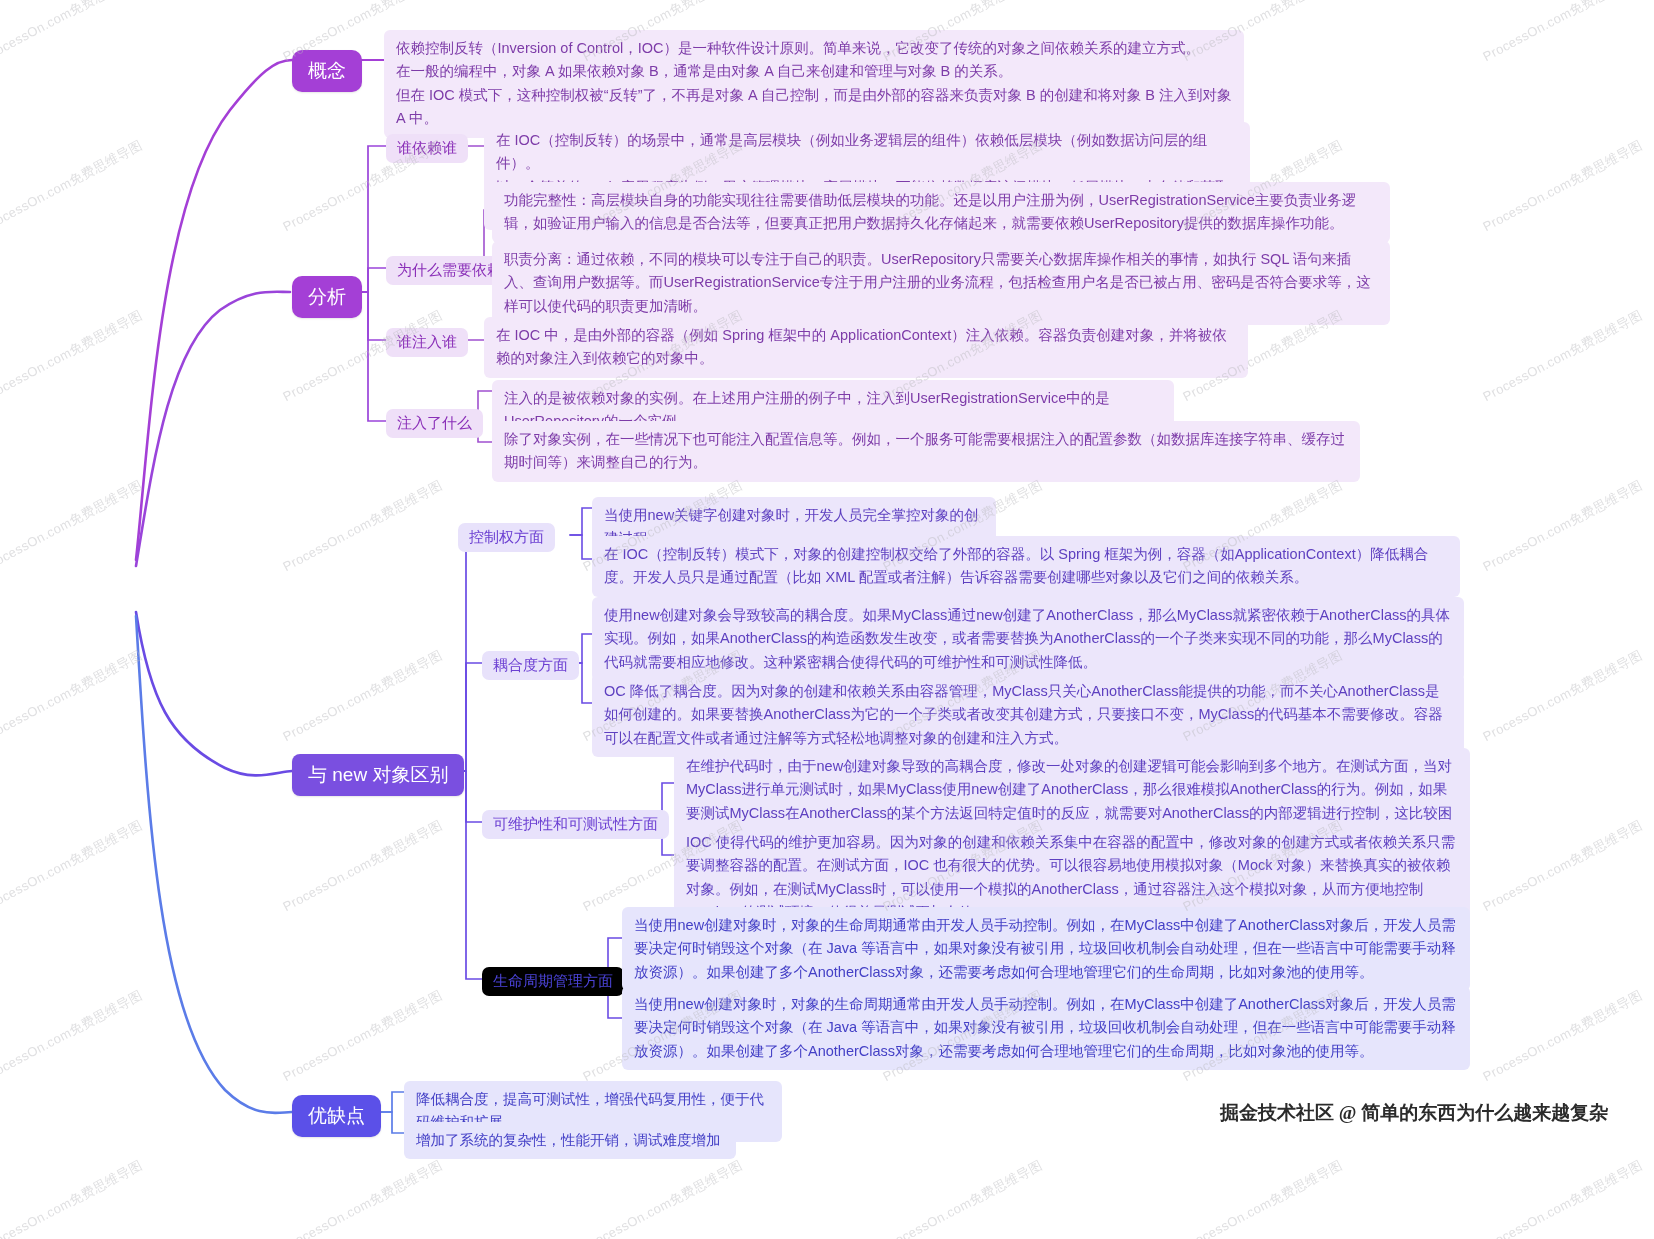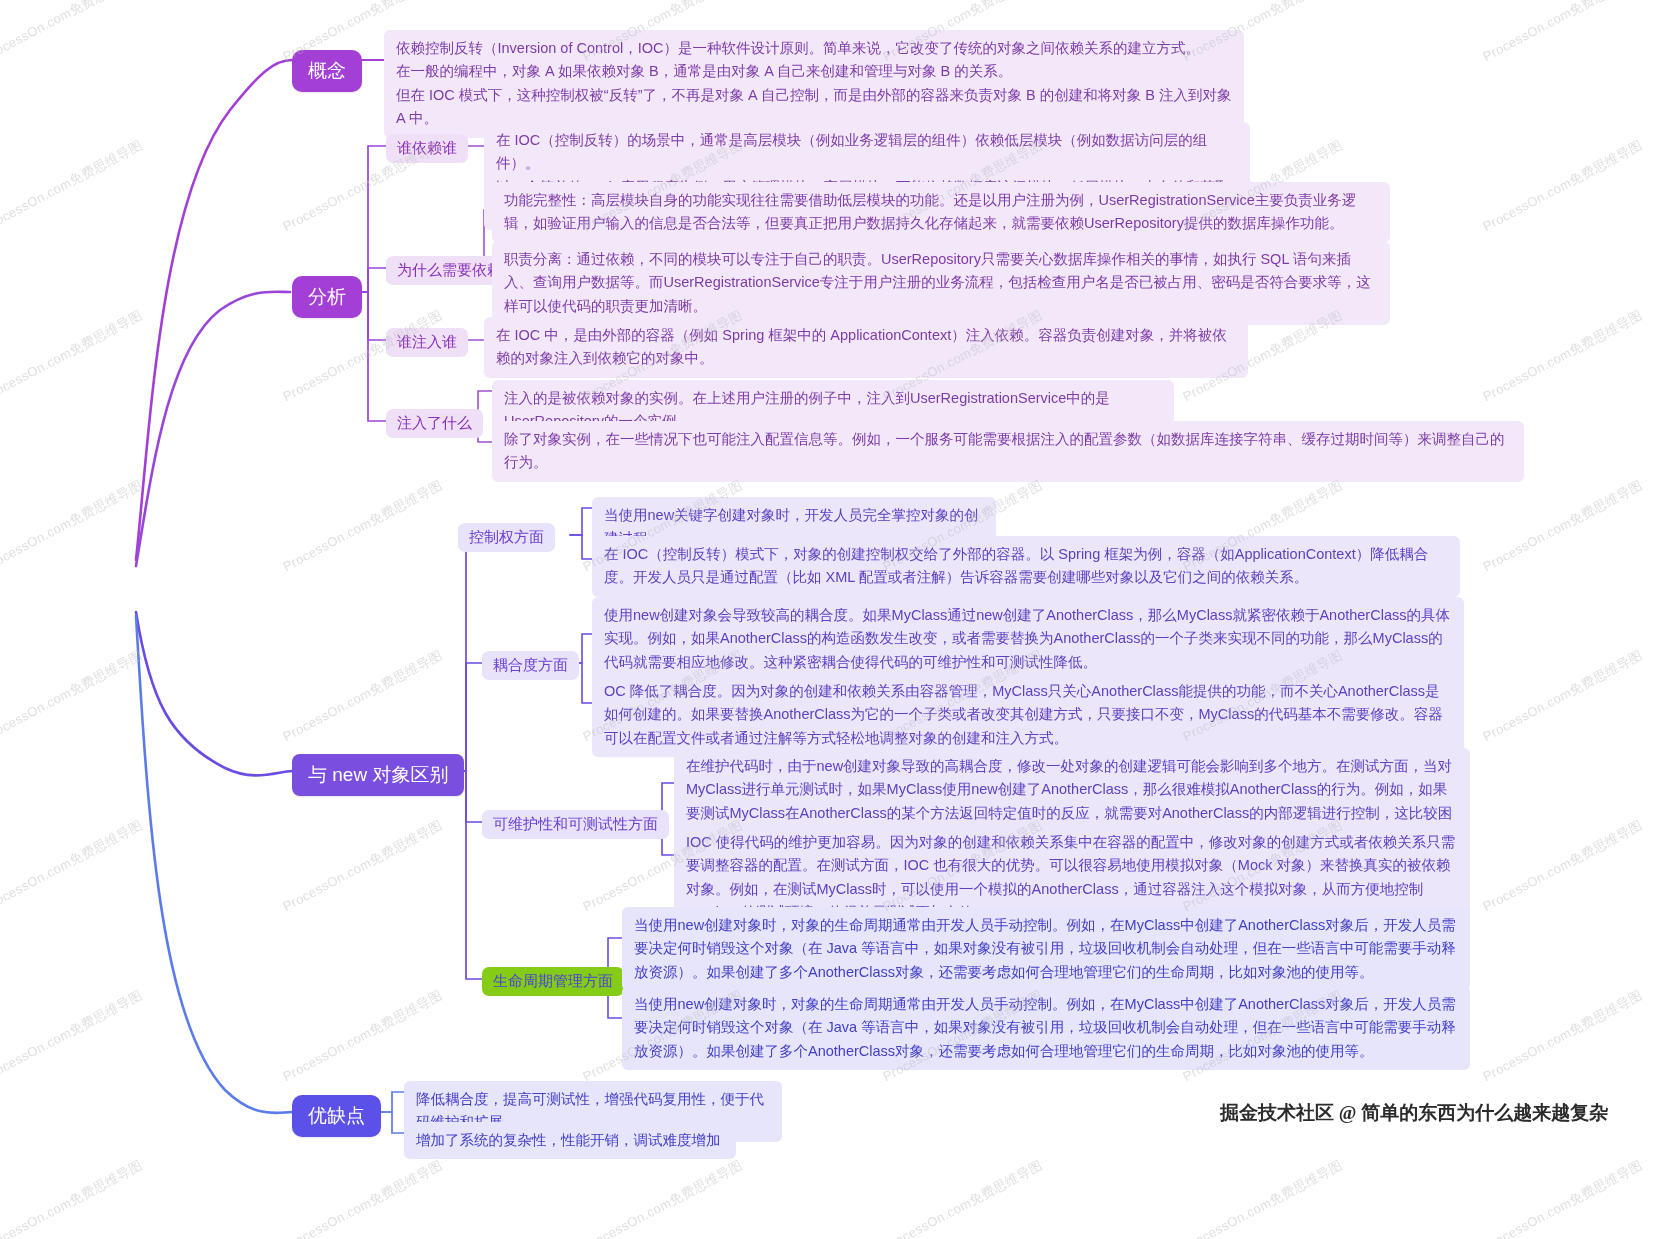--- a/index.html
+++ b/index.html
@@ -34,21 +34,21 @@
   }
   .b-purple{background:#a43fd6;}
   .b-violet{background:#7a4fe0;}
   .b-indigo{background:#5b50e8;}
 
   .sub{
     border-radius:7px;padding:5px 11px;font-size:15px;white-space:nowrap;
   }
   .s-purple{background:#efe0f8;color:#8a2fb8;}
   .s-violet{background:#e8e2fb;color:#6b3fd2;}
-  .s-indigo{background:#84cc16;color:#4b43d8;}
+  .s-indigo{background:#000000;color:#4b43d8;}
 
   .leaf{
     border-radius:6px;padding:7px 12px;font-size:14.5px;line-height:1.62;
   }
   .l-purple{background:#f3e8fa;color:#7d3ba8;}
   .l-violet{background:#ece6fb;color:#5e40c0;}
   .l-indigo{background:#e6e5fc;color:#4440c6;}
 
   .footer{
     position:absolute;z-index:6;font-size:19px;color:#2b2b2b;white-space:nowrap;
@@ -122,21 +122,21 @@
 
   <div class="node sub s-purple" style="left:386px; top:256px;">为什么需要依赖</div>
   <div class="node leaf l-purple" style="left:492px; top:182px; width:898px;">功能完整性：高层模块自身的功能实现往往需要借助低层模块的功能。还是以用户注册为例，UserRegistrationService主要负责业务逻辑，如验证用户输入的信息是否合法等，但要真正把用户数据持久化存储起来，就需要依赖UserRepository提供的数据库操作功能。</div>
   <div class="node leaf l-purple" style="left:492px; top:241px; width:898px;">职责分离：通过依赖，不同的模块可以专注于自己的职责。UserRepository只需要关心数据库操作相关的事情，如执行 SQL 语句来插入、查询用户数据等。而UserRegistrationService专注于用户注册的业务流程，包括检查用户名是否已被占用、密码是否符合要求等，这样可以使代码的职责更加清晰。</div>
 
   <div class="node sub s-purple" style="left:386px; top:328px;">谁注入谁</div>
   <div class="node leaf l-purple" style="left:484px; top:317px; width:764px;">在 IOC 中，是由外部的容器（例如 Spring 框架中的 ApplicationContext）注入依赖。容器负责创建对象，并将被依赖的对象注入到依赖它的对象中。</div>
 
   <div class="node sub s-purple" style="left:386px; top:409px;">注入了什么</div>
   <div class="node leaf l-purple" style="left:492px; top:380px; width:682px;">注入的是被依赖对象的实例。在上述用户注册的例子中，注入到UserRegistrationService中的是UserRepository的一个实例。</div>
-  <div class="node leaf l-purple" style="left:492px; top:421px; width:1032px;">除了对象实例，在一些情况下也可能注入配置信息等。例如，一个服务可能需要根据注入的配置参数（如数据库连接字符串、缓存过期时间等）来调整自己的行为。</div>
+  <div class="node leaf l-purple" style="left:492px; top:421px; width:868px;">除了对象实例，在一些情况下也可能注入配置信息等。例如，一个服务可能需要根据注入的配置参数（如数据库连接字符串、缓存过期时间等）来调整自己的行为。</div>
 
   <div class="node branch b-violet" style="left:292px; top:754px;border-radius:8px;">与 new 对象区别</div>
 
   <div class="node sub s-violet" style="left:458px; top:523px;">控制权方面</div>
   <div class="node leaf l-violet" style="left:592px; top:497px; width:404px;">当使用new关键字创建对象时，开发人员完全掌控对象的创建过程。</div>
   <div class="node leaf l-violet" style="left:592px; top:536px; width:868px;">在 IOC（控制反转）模式下，对象的创建控制权交给了外部的容器。以 Spring 框架为例，容器（如ApplicationContext）降低耦合度。开发人员只是通过配置（比如 XML 配置或者注解）告诉容器需要创建哪些对象以及它们之间的依赖关系。</div>
 
   <div class="node sub s-violet" style="left:482px; top:651px;">耦合度方面</div>
   <div class="node leaf l-violet" style="left:592px; top:597px; width:872px;">使用new创建对象会导致较高的耦合度。如果MyClass通过new创建了AnotherClass，那么MyClass就紧密依赖于AnotherClass的具体实现。例如，如果AnotherClass的构造函数发生改变，或者需要替换为AnotherClass的一个子类来实现不同的功能，那么MyClass的代码就需要相应地修改。这种紧密耦合使得代码的可维护性和可测试性降低。</div>
   <div class="node leaf l-violet" style="left:592px; top:673px; width:872px;">OC 降低了耦合度。因为对象的创建和依赖关系由容器管理，MyClass只关心AnotherClass能提供的功能，而不关心AnotherClass是如何创建的。如果要替换AnotherClass为它的一个子类或者改变其创建方式，只要接口不变，MyClass的代码基本不需要修改。容器可以在配置文件或者通过注解等方式轻松地调整对象的创建和注入方式。</div>

